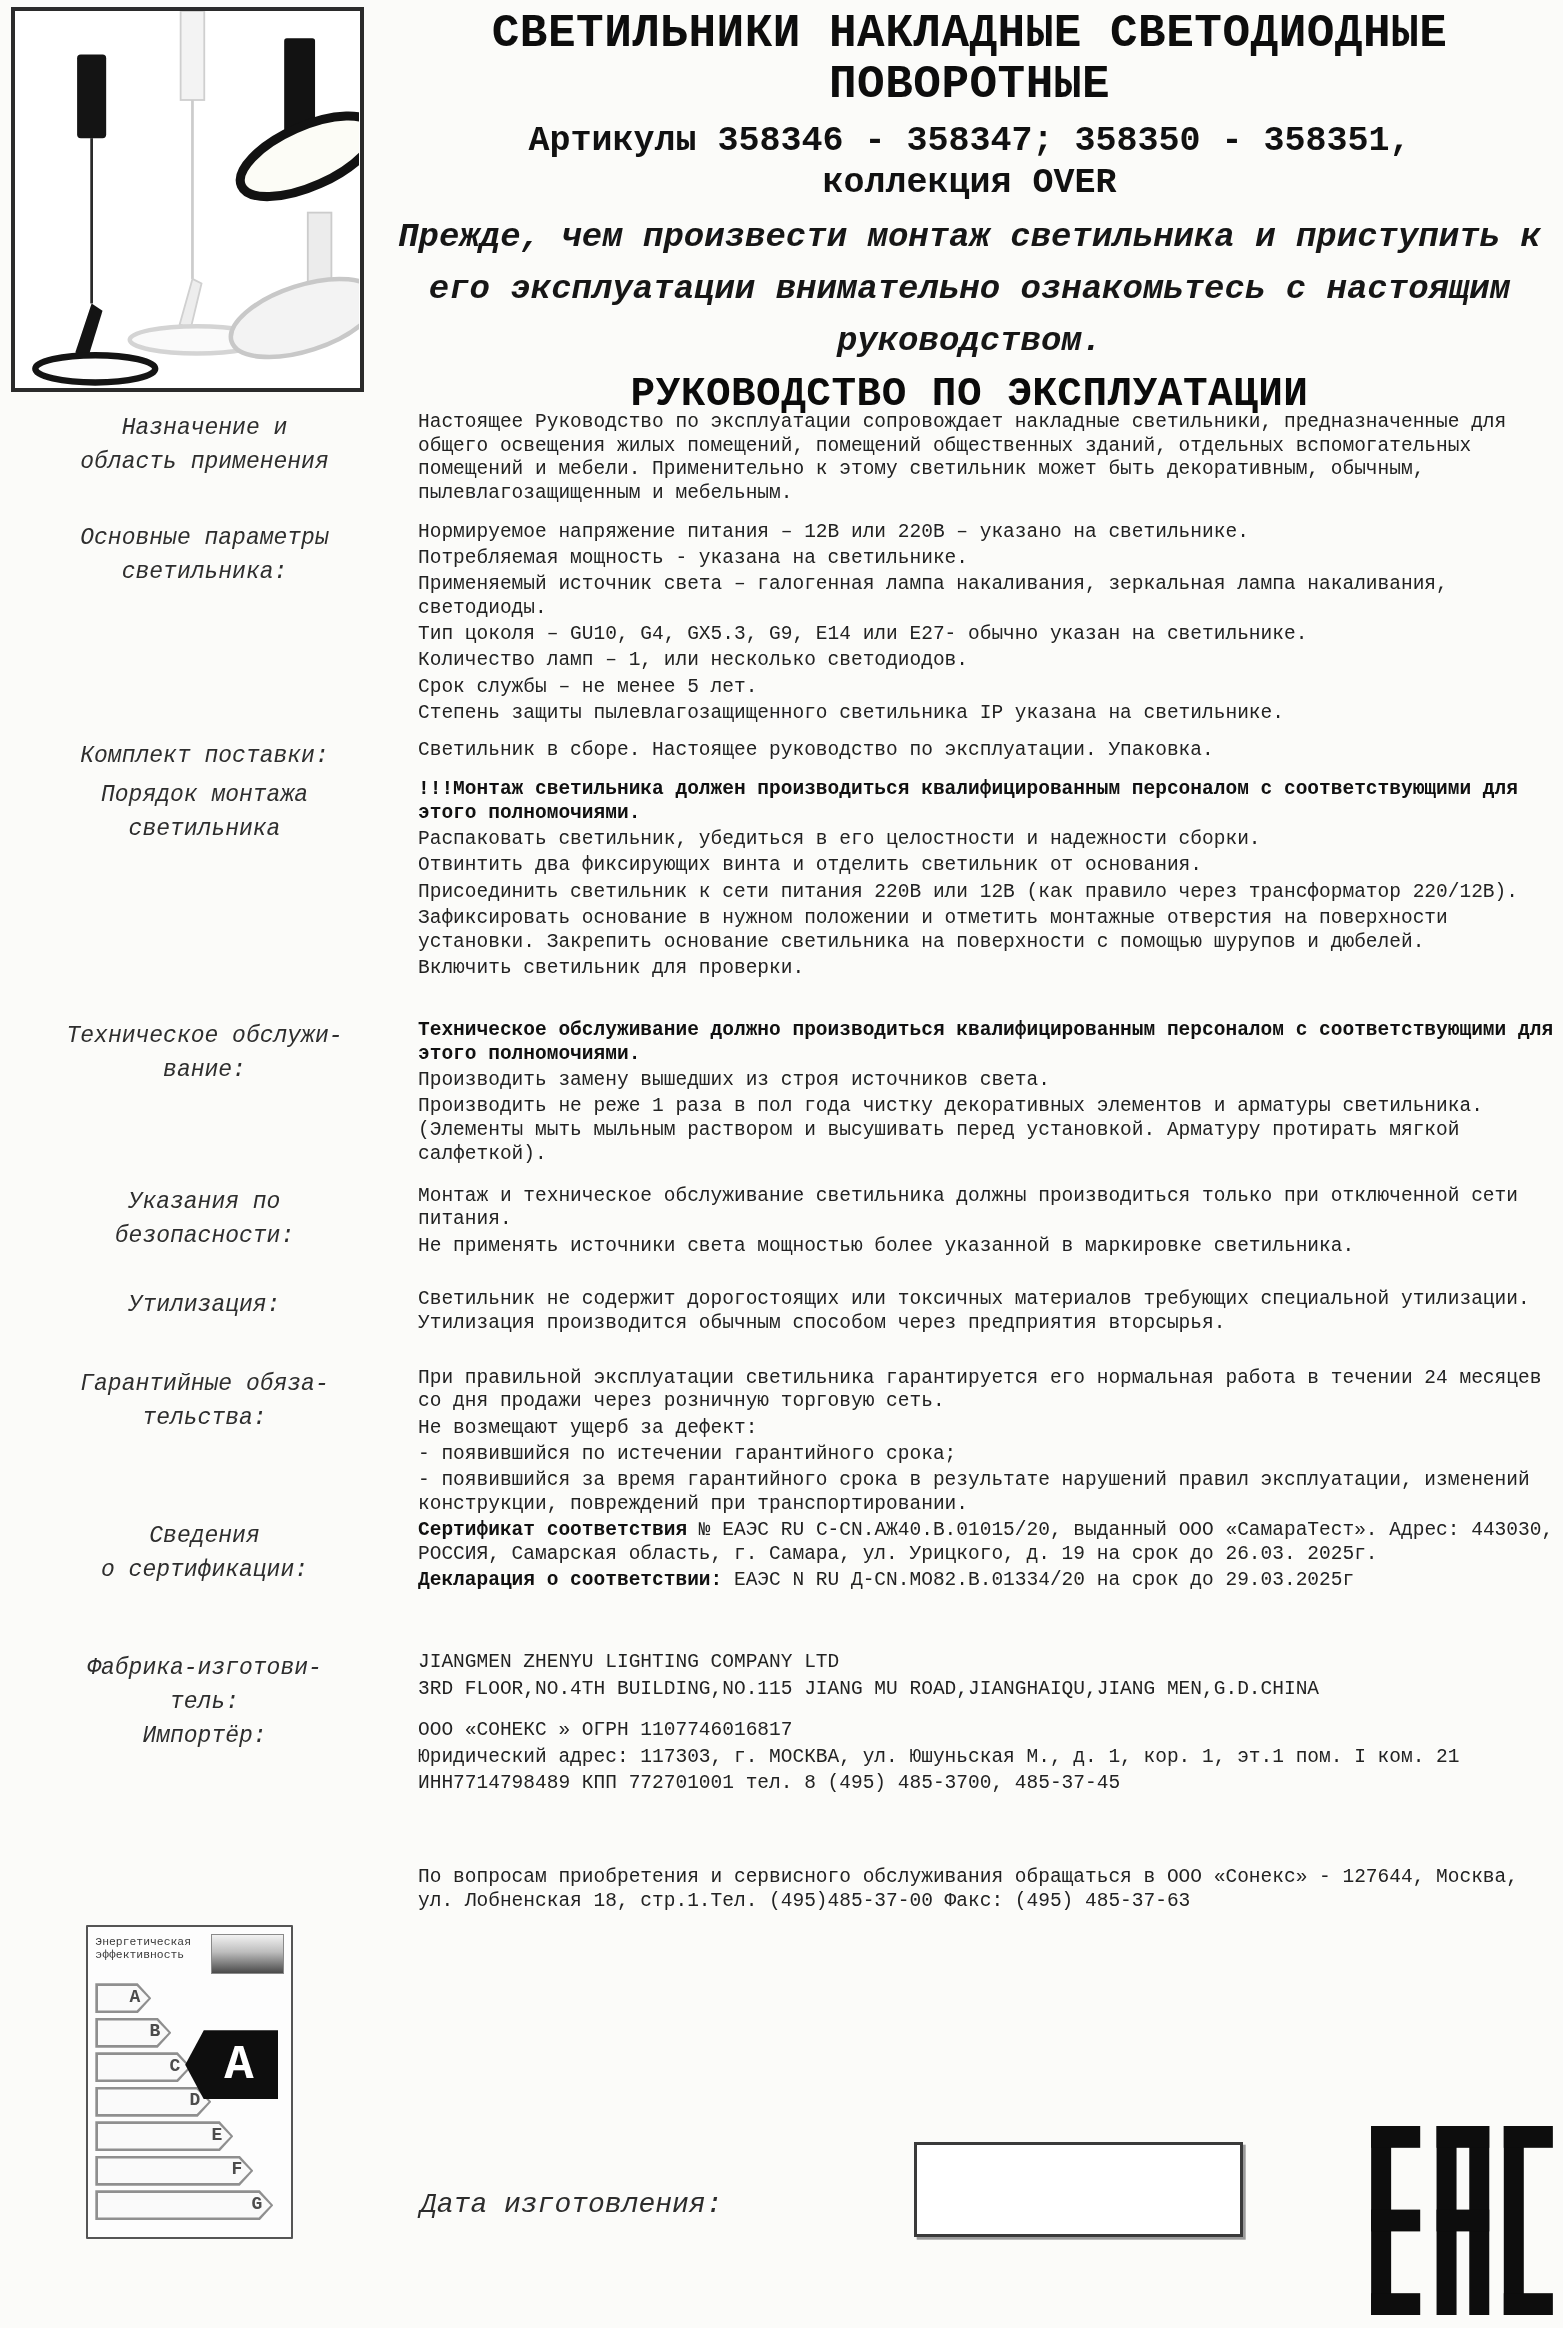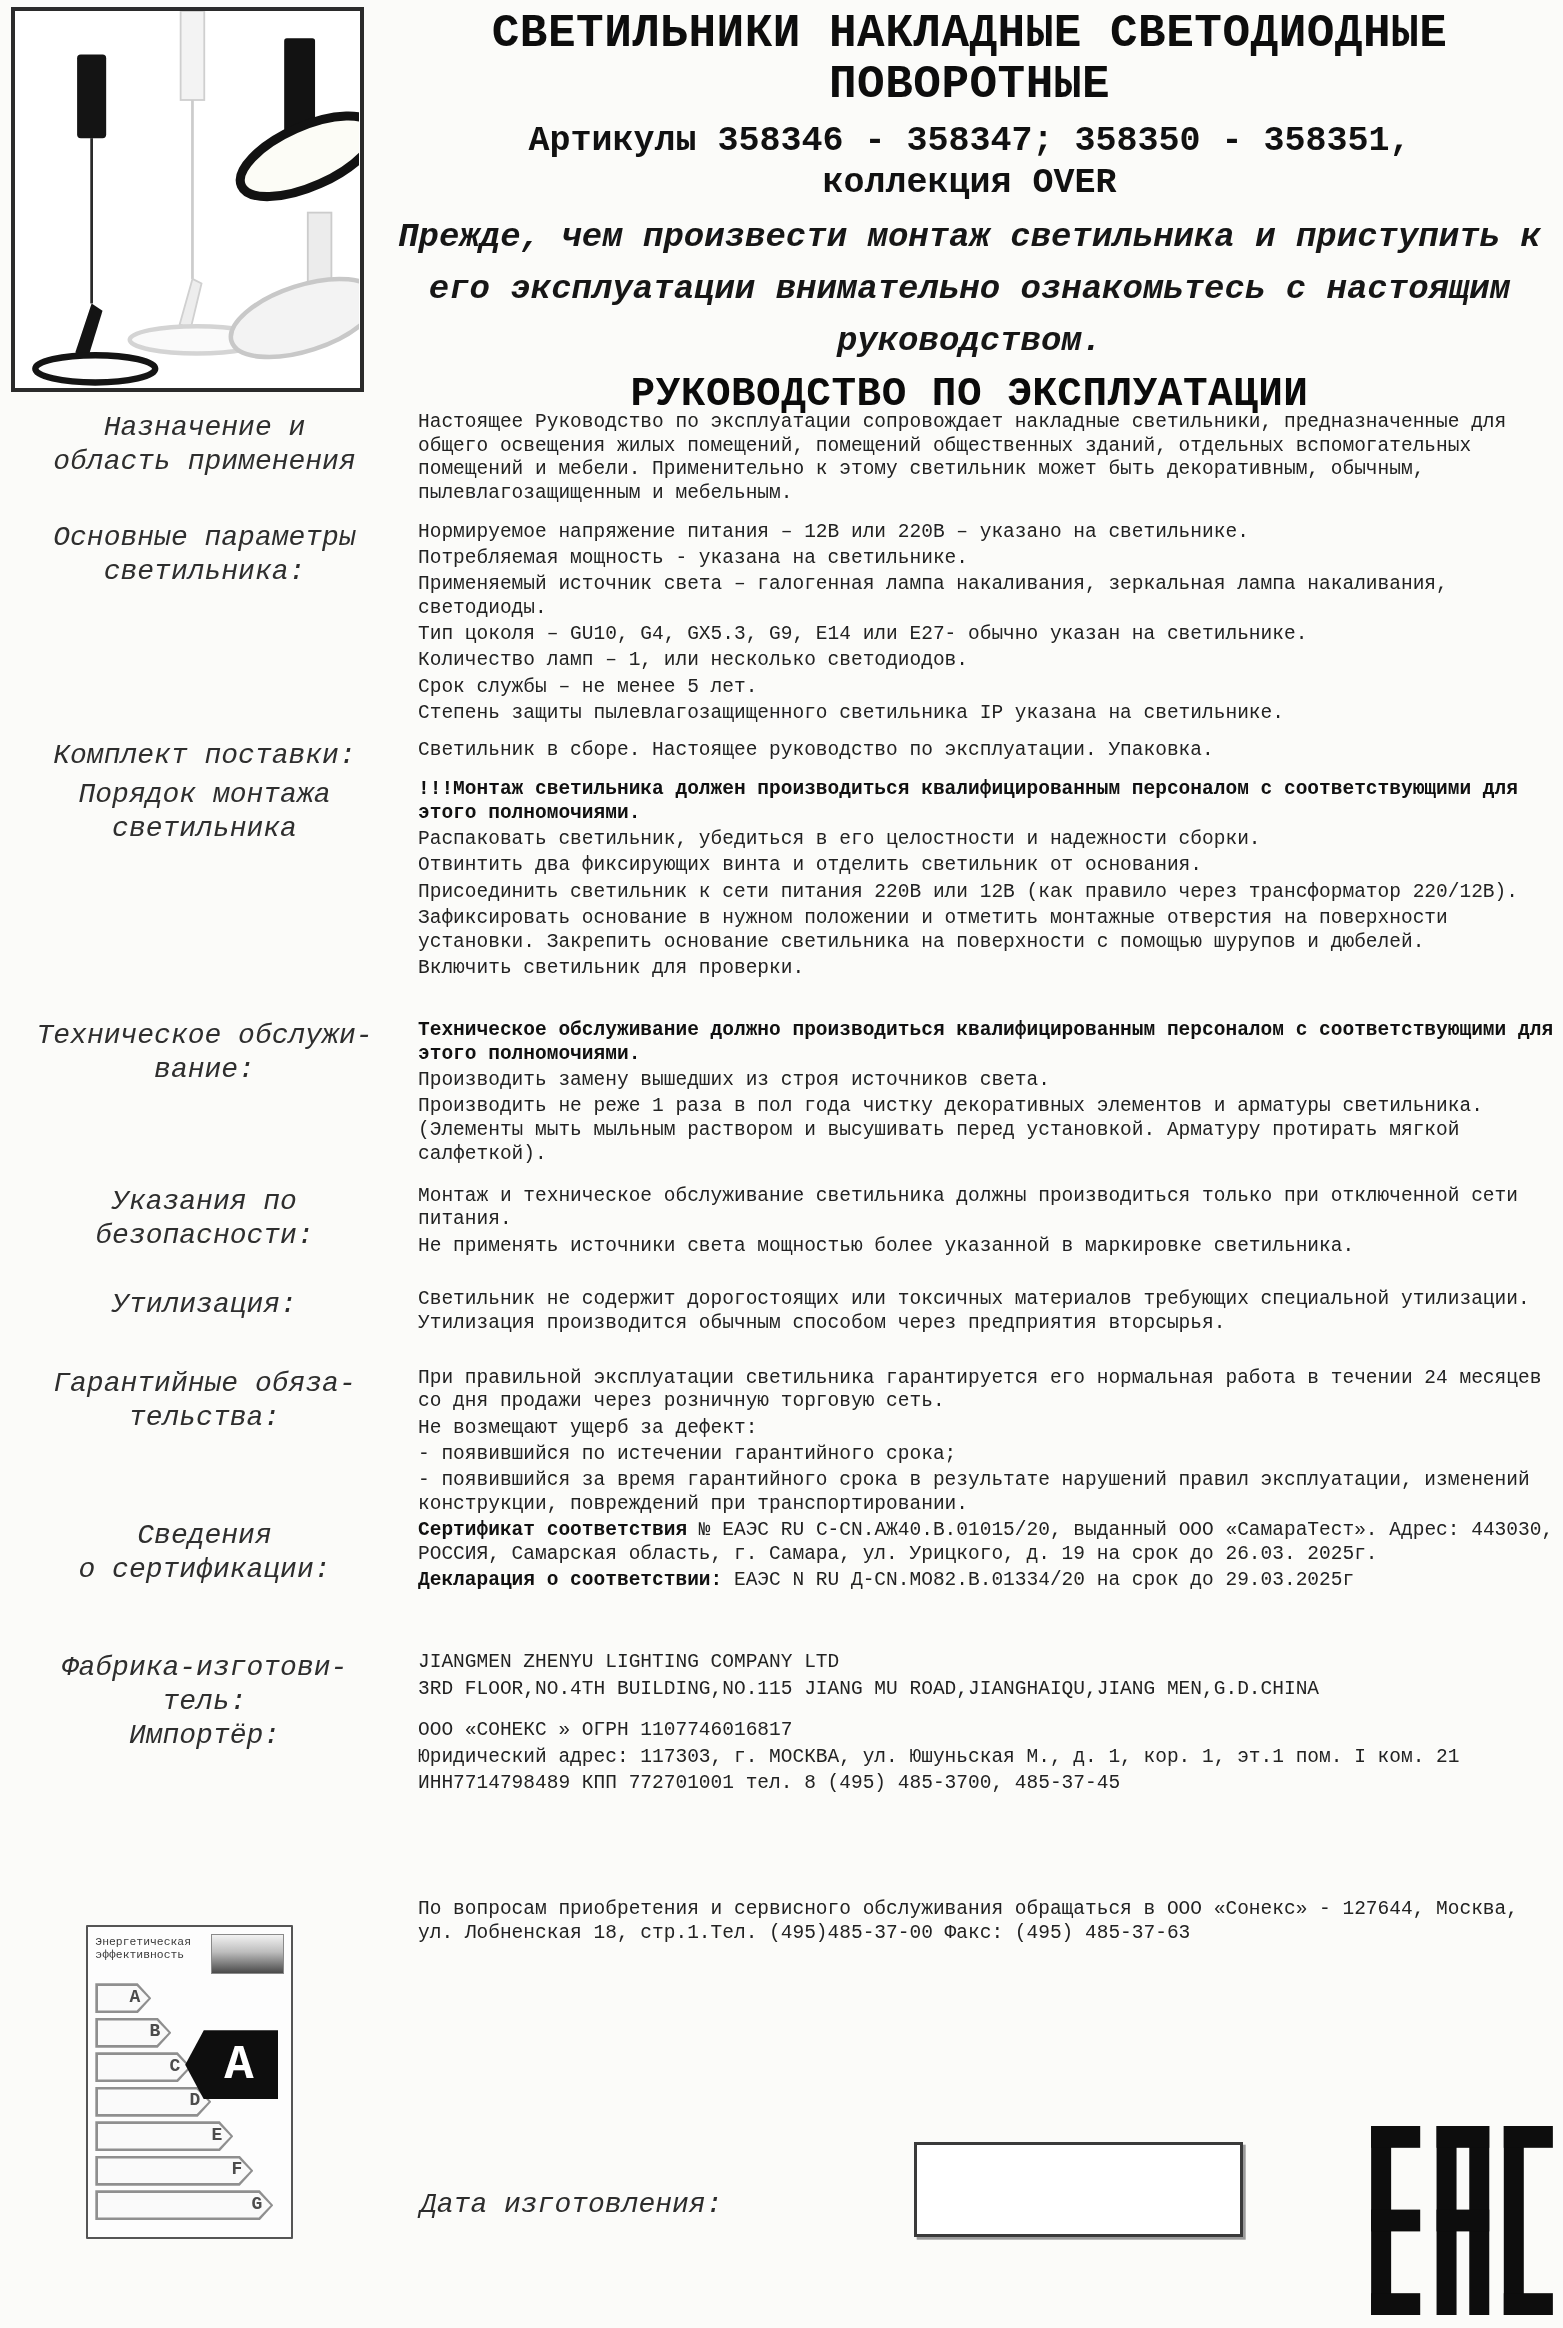--- a/index.html
+++ b/index.html
@@ -15,30 +15,30 @@
   .title{font-size:46px;font-weight:bold;line-height:51px;letter-spacing:0.5px;color:#0d0d0d;}
   .articles{margin-top:9px;font-size:35px;font-weight:bold;line-height:42px;color:#111;}
   .collection{font-size:35px;font-weight:bold;line-height:42px;color:#111;}
   .intro{margin:7.3px auto 0;max-width:1146px;font-size:34px;font-weight:bold;font-style:italic;
          line-height:52px;color:#161616;}
   .manual-title{margin-top:3.6px;font-size:41px;font-weight:bold;letter-spacing:0.5px;color:#0b0b0b;}
 
   
   .sections{position:absolute;left:0;top:411px;width:1564px;}
   .row{display:grid;grid-template-columns:409px 1141px;column-gap:9px;}
-  .label{font-style:italic;font-size:28px;line-height:34px;text-align:center;
+  .label{font-style:italic;font-size:23px;line-height:34px;text-align:center;
          white-space:pre-line;color:#2e2e2e;padding:0 14.5px;}
   .content{padding-right:5.5px;}
   .content p{margin:0 0 2.7px 0;font-size:19.5px;line-height:23.6px;color:#222;}
   .content p.warn{font-weight:bold;color:#101010;}
   .content p b{color:#101010;}
   .r1{margin-top:12.7px;}  .r2{margin-top:11px;}  .r3{margin-top:5px;}
   .r4{margin-top:36px;}  .r5{margin-top:16px;}  .r6{margin-top:27px;}
   .r7{margin-top:29px;}  .r8{}  .r9{margin-top:56px;}
-  .r10{} .r11{margin-top:100px;}
+  .r10{} .r11{margin-top:68px;}
 
   
   .energy{position:absolute;left:86px;top:1925px;width:207px;height:314px;box-sizing:border-box;
           border:2.7px solid #555;border-radius:1px;background:#fdfdfd;padding:7.3px 7.3px 5.5px 7.3px;}
   .en-head{display:flex;justify-content:space-between;align-items:flex-start;}
   .en-title{font-size:11.4px;line-height:12.7px;color:#3a3a3a;white-space:pre-line;padding-top:1.8px;}
   .en-grad{width:71px;height:38px;background:linear-gradient(180deg,#f2f2f2 0%,#bdbdbd 45%,#4a4a4a 100%);
            border:0.9px solid #8a8a8a;}
   .bars{position:relative;margin-top:9px;}
   .bar{position:relative;height:30px;margin-bottom:4.5px;background:#8f8f8f;

